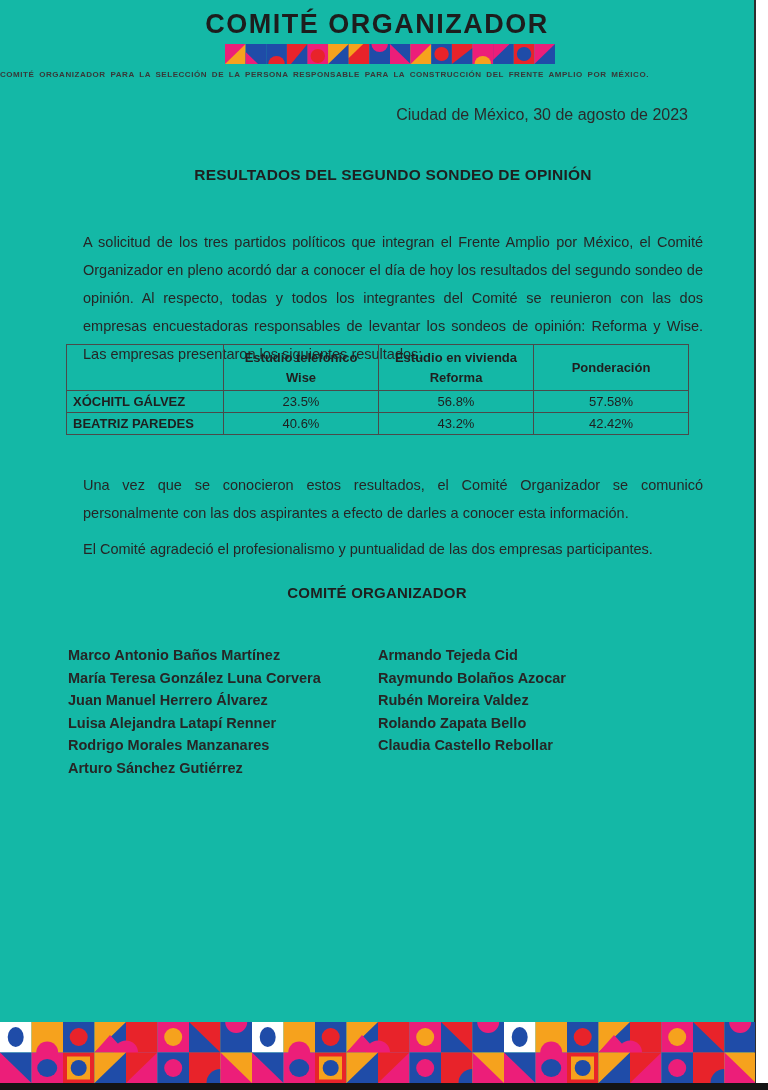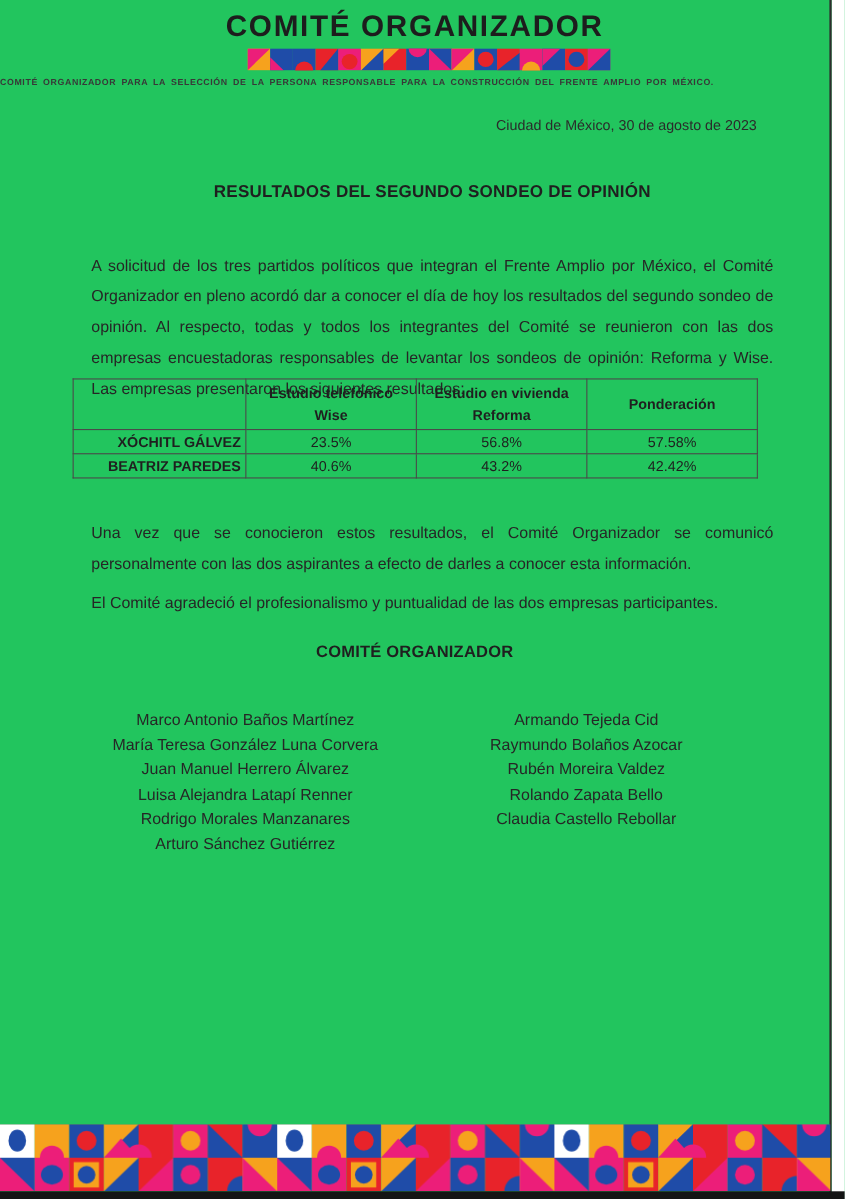--- a/index.html
+++ b/index.html
@@ -2,33 +2,33 @@
 <html><head>
 <meta charset="utf-8">
 <style>
   html,body{margin:0;padding:0;}
   body{
     width:768px;height:1090px;position:relative;background:#ffffff;
     font-family:"Liberation Sans",sans-serif;color:#262626;overflow:hidden;
   }
   .page{
     position:absolute;left:0;top:0;width:756px;height:1090px;
-    background:#22c55e;border-right:2px solid #2e2e2e;box-sizing:border-box;
+    background:#14b8a6;border-right:2px solid #2e2e2e;box-sizing:border-box;
   }
   .main-title{
     position:absolute;top:9px;left:0;width:100%;text-align:center;
     font-size:27px;font-weight:800;letter-spacing:1.5px;color:#1d1d1d;margin:0;
   }
   .band{position:absolute;top:44px;left:225px;width:330px;height:20px;}
   .subtitle{
     position:absolute;top:70px;left:0;width:100%;
     font-size:8px;font-weight:600;letter-spacing:.55px;word-spacing:2px;color:#383838;
   }
   .dateline{
-    position:absolute;top:106px;right:66px;font-size:13px;color:#2b2b2b;
+    position:absolute;top:106px;right:66px;font-size:16px;color:#2b2b2b;
   }
   .doc-heading{
     position:absolute;top:166px;left:16px;width:100%;text-align:center;
     font-size:15.5px;font-weight:700;color:#1f1f1f;letter-spacing:.2px;margin:0;
   }
   .para{
     position:absolute;left:68px;width:620px;font-size:14.5px;line-height:28px;
     text-align:justify;color:#262626;margin:15px;
   }
   .p1{top:213px;}
@@ -39,30 +39,30 @@
     font-size:13px;color:#1f1f1f;table-layout:fixed;
   }
   table.results td,table.results th{
     border:1px solid #4a4a4a;padding:0 4px;box-sizing:border-box;
   }
   table.results th{
     height:46px;font-weight:700;text-align:center;vertical-align:middle;
     white-space:pre-line;line-height:20px;
   }
   table.results td{height:22px;text-align:center;vertical-align:middle;}
-  table.results td.rowname{text-align:right;font-weight:700;padding-left:6px;}
+  table.results td.rowname{text-align:left;font-weight:700;padding-left:6px;}
   col.c0{width:157px;}col.c1{width:155px;}col.c2{width:155px;}col.c3{width:155px;}
   .committee-heading{
     position:absolute;top:584px;left:0;width:100%;text-align:center;
     font-size:15px;font-weight:700;color:#1f1f1f;margin:0;letter-spacing:.2px;
   }
   .members{
     position:absolute;top:644px;left:68px;width:620px;display:flex;
   }
-  .members .col{width:310px;text-align:center;font-size:14.5px;line-height:22.5px;color:#262626;}
+  .members .col{width:310px;text-align:left;font-size:14.5px;line-height:22.5px;color:#262626;font-weight:bold;}
   .members .name{white-space:nowrap;}
   .footer-band{position:absolute;left:0;top:1022px;width:755px;height:61px;}
   .bottom-bar{position:absolute;left:0;top:1083px;width:768px;height:7px;background:#141414;}
 </style>
 </head>
 <body>
 
 <div class="page">
 
   <h1 class="main-title">COMITÉ ORGANIZADOR</h1>

